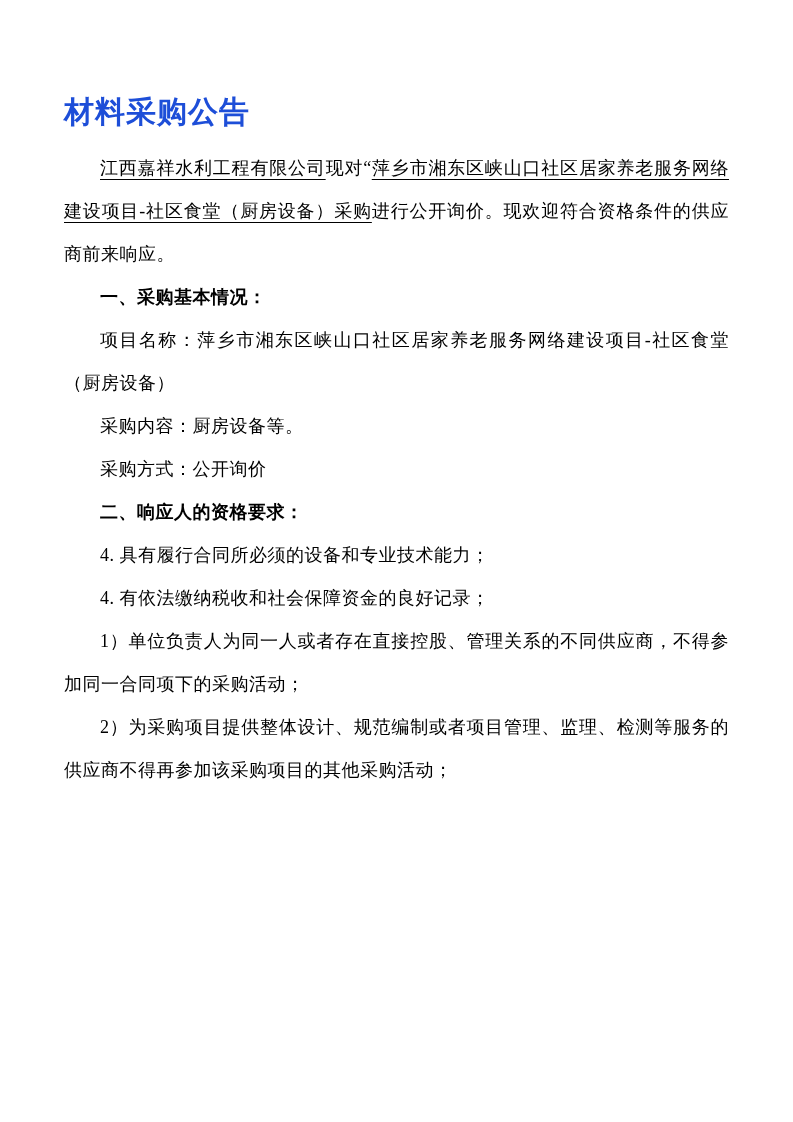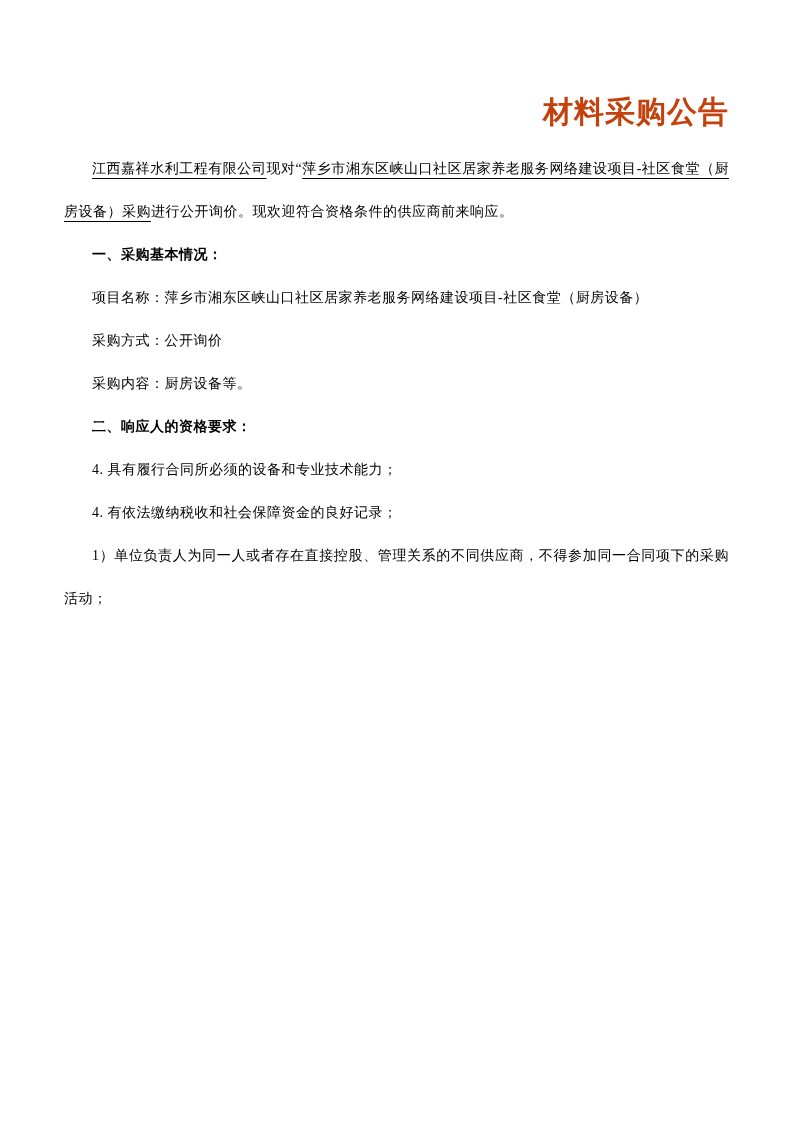--- a/index.html
+++ b/index.html
@@ -13,31 +13,31 @@
     height: 1122px;
     margin: 0 auto;
     background: #ffffff;
     overflow: hidden;
     box-sizing: border-box;
     padding: 86px 64px 0 64px;
     color: #000000;
   }
   .doc-title {
     margin: 0 0 9px 0;
-    text-align: right;
+    text-align: left;
     font-family: "Liberation Sans", "DejaVu Sans", sans-serif;
     font-weight: bold;
     font-size: 30px;
     line-height: 52px;
-    color: #c2410c;
+    color: #1d4ed8;
     letter-spacing: 1px;
   }
   .doc-body {
     font-family: "Liberation Serif", "DejaVu Serif", serif;
-    font-size: 14px;
+    font-size: 18px;
     line-height: 43px;
     letter-spacing: 0.5px;
     text-align: justify;
   }
   .doc-body p {
     margin: 0;
     padding: 0;
   }
   .doc-body p.indent {
     text-indent: 2em;
@@ -53,20 +53,21 @@
 </style>
 </head>
 <body>
 
 <div class="page">
   <h1 class="doc-title">材料采购公告</h1>
   <div class="doc-body" id="doc-body">
       <p class="indent"><span class="run-u">江西嘉祥水利工程有限公司</span><span>现对“</span><span class="run-u">萍乡市湘东区峡山口社区居家养老服务网络建设项目-社区食堂（厨房设备）采购</span><span>进行公开询价。现欢迎符合资格条件的供应商前来响应。</span></p>
       <p class="indent bold"><span>一、采购基本情况：</span></p>
       <p class="indent"><span>项目名称：萍乡市湘东区峡山口社区居家养老服务网络建设项目-社区食堂（厨房设备）</span></p>
+      <p class="indent"><span>采购内容：厨房设备等。</span></p>
       <p class="indent"><span>采购方式：公开询价</span></p>
-      <p class="indent"><span>采购内容：厨房设备等。</span></p>
       <p class="indent bold"><span>二、响应人的资格要求：</span></p>
       <p class="indent"><span>4. 具有履行合同所必须的设备和专业技术能力；</span></p>
       <p class="indent"><span>4. 有依法缴纳税收和社会保障资金的良好记录；</span></p>
       <p class="indent"><span>1）单位负责人为同一人或者存在直接控股、管理关系的不同供应商，不得参加同一合同项下的采购活动；</span></p>
+      <p class="indent"><span>2）为采购项目提供整体设计、规范编制或者项目管理、监理、检测等服务的供应商不得再参加该采购项目的其他采购活动；</span></p>
     </div>
 </div>
 
 </body></html>

